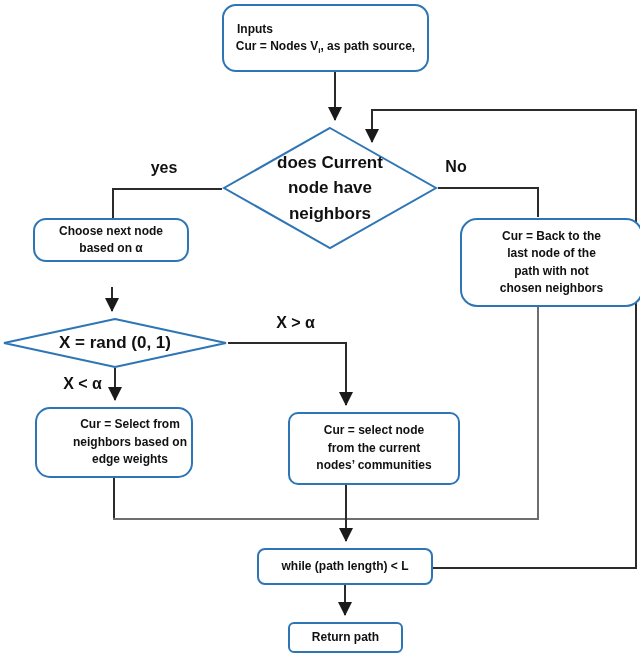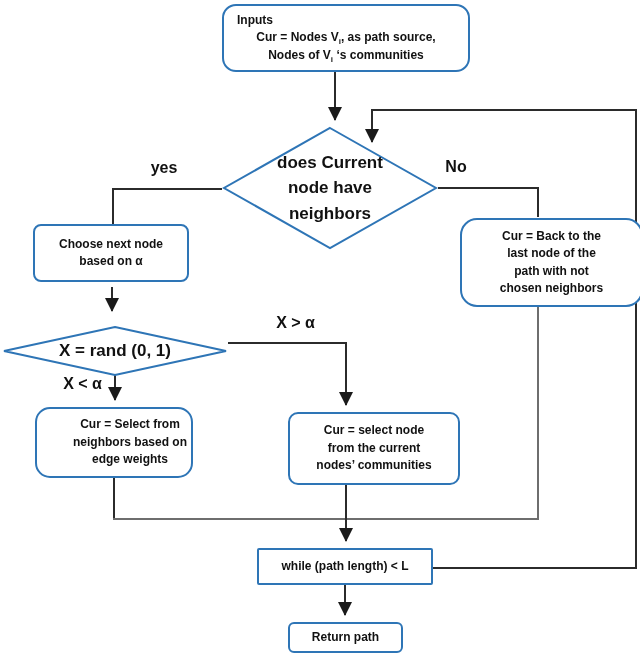--- a/index.html
+++ b/index.html
@@ -57,61 +57,60 @@
 
     <polyline points="114,478 114,519" fill="none" stroke="#2b2b2b" stroke-width="2"></polyline>
 
     <polyline points="113,519 539,519" fill="none" stroke="#6e6e6e" stroke-width="2"></polyline>
 
     <polyline points="346,485 346,541" fill="none" stroke="#2b2b2b" stroke-width="2" marker-end="url(#arrow)"></polyline>
 
     <polyline points="345,585 345,615" fill="none" stroke="#2b2b2b" stroke-width="2" marker-end="url(#arrow)"></polyline>
   </svg>
 
-  <div class="node" style="left:222px;top:4px;width:248px;height:68px;border-radius:14px;">
+  <div class="node" style="left:222px;top:4px;width:207px;height:68px;border-radius:14px;">
     <div style="width:100%;">
       <span class="inputs-heading">Inputs</span>
       <span><span>Cur = Nodes V</span><sub>i</sub><span>, as path source,</span></span><br>
-      <span><span>Nodes of V</span><sub>i</sub><span> ‘s communities</span></span>
     </div>
   </div>
 
   <div class="diamond" style="left:222px;top:126px;width:216px;height:124px;">
     <svg width="216" height="124">
       <polygon points="108,2 214,62 108,122 2,62" fill="#ffffff" stroke="#2E75B6" stroke-width="2"></polygon>
     </svg>
     <div class="dtext">does Current
 node have
 neighbors</div>
   </div>
 
-  <div class="node prelines" style="left:33px;top:224px;width:156px;height:58px;border-radius:8px;">Choose next node
+  <div class="node prelines" style="left:33px;top:218px;width:156px;height:44px;border-radius:13px;">Choose next node
 based on α</div>
 
-  <div class="diamond" style="left:2px;top:326px;width:226px;height:50px;">
+  <div class="diamond" style="left:2px;top:318px;width:226px;height:50px;">
     <svg width="226" height="50">
       <polygon points="113,1 224,25 113,49 2,25" fill="#ffffff" stroke="#2E75B6" stroke-width="2"></polygon>
     </svg>
     <div class="dtext">X = rand (0, 1)</div>
   </div>
 
   <div class="node prelines" style="left:35px;top:407px;width:158px;height:71px;border-radius:15px;padding-left:32px;">Cur = Select from
 neighbors based on
 edge weights</div>
 
   <div class="node prelines" style="left:260px;top:412px;width:172px;height:73px;border-radius:10px;margin-left:28px;">Cur = select node
 from the current
 nodes’ communities</div>
 
   <div class="node prelines" style="left:460px;top:218px;width:183px;height:89px;border-radius:17px;">Cur = Back to the
 last node of the
 path with not
 chosen neighbors</div>
 
-  <div class="node" style="left:257px;top:548px;width:176px;height:37px;border-radius:2px;">while (path length) &lt; L</div>
+  <div class="node" style="left:257px;top:548px;width:176px;height:37px;border-radius:8px;">while (path length) &lt; L</div>
 
   <div class="node" style="left:288px;top:622px;width:115px;height:31px;border-radius:6px;">Return path</div>
 
   <span class="edgelabel" style="left:144px;top:159px;width:40px;">yes</span>
   <span class="edgelabel" style="left:438px;top:158px;width:36px;">No</span>
   <span class="edgelabel" style="left:55px;top:375px;width:55px;">X &lt; α</span>
   <span class="edgelabel" style="left:268px;top:314px;width:55px;">X &gt; α</span>
 
 </div>
 

